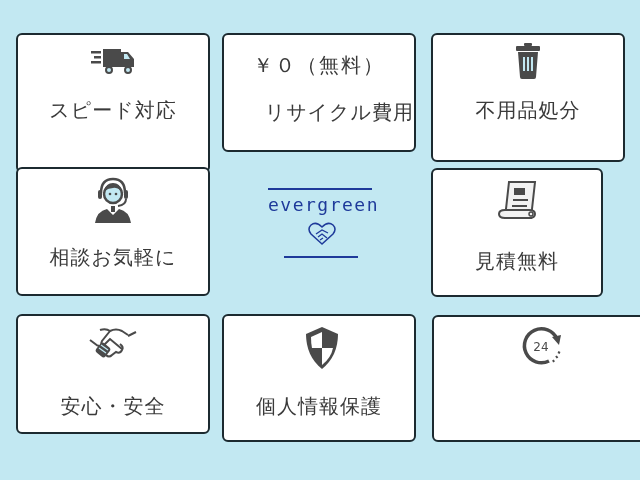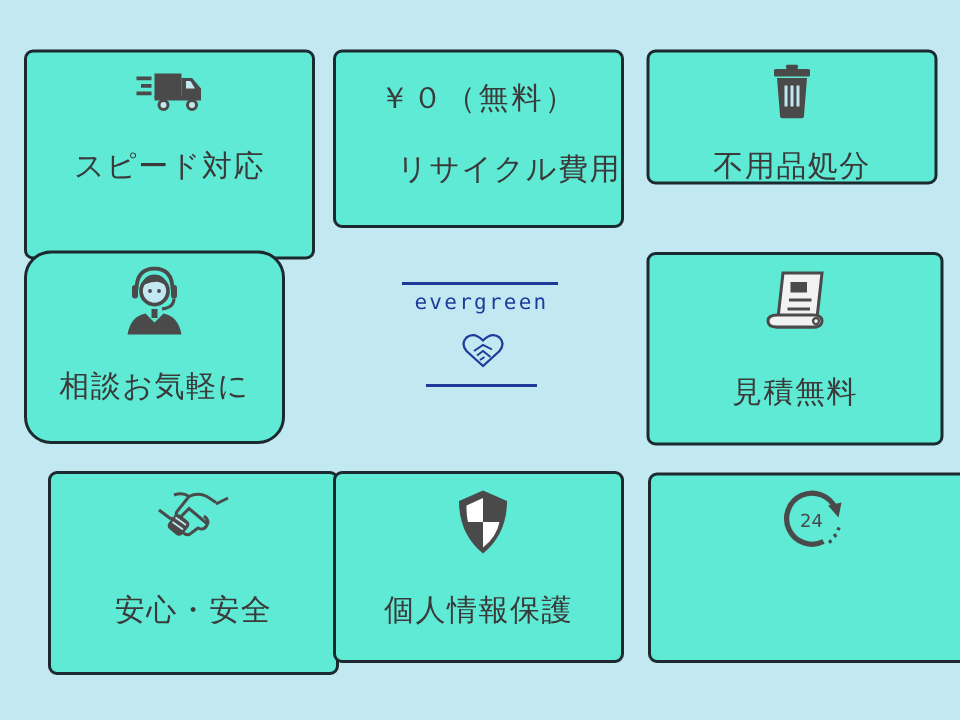--- a/index.html
+++ b/index.html
@@ -8,42 +8,42 @@
     background:#c2e8f2;
     position:relative;
     font-family:"DejaVu Sans","Liberation Sans",sans-serif;
     color:#3a3a3a;
   }
   .card {
     position:absolute;
     box-sizing:border-box;
     border:2px solid #1c2a30;
     border-radius:6px;
-    background:#5eead4;
+    background:#ffffff;
   }
   .card .icon { position:absolute; left:50%; transform:translateX(-50%); }
   .card .label {
     position:absolute; left:0; right:0;
     text-align:center;
     font-size:20px;
     letter-spacing:1px;
     color:#3a3a3a;
     white-space:nowrap;
   }
   .card .sub {
     position:absolute; left:0; right:0;
     text-align:center; font-size:20px; letter-spacing:2px; color:#3a3a3a;
   }
   .logo { position:absolute; left:268px; top:188px; width:106px; height:72px; }
   .logo .line-top { position:absolute; left:0; top:0; width:104px; height:2px; background:#1e3a9a; }
   .logo .line-bot { position:absolute; left:16px; top:68px; width:74px; height:2px; background:#1e3a9a; }
   .logo .brand {
     position:absolute; left:0; right:0; top:6px; text-align:center;
     font-family:"DejaVu Sans Mono","Liberation Mono",monospace;
-    font-size:14px; letter-spacing:1.5px; color:#1e3a9a;
+    font-size:18px; letter-spacing:1.5px; color:#1e3a9a;
   }
   .logo .heart { position:absolute; left:40px; top:34px; }
 </style>
 </head>
 <body>
 
 <div class="card" style="left:16px;top:33px;width:194px;height:140px;">
   <svg class="icon" style="top:10px;" width="48" height="30" viewBox="0 0 48 30">
     <rect x="14" y="4" width="18" height="16" fill="#4a4a4a"></rect>
     <path d="M32 7 h7 l6 7 v7 h-13z" fill="#4a4a4a"></path>
@@ -56,33 +56,33 @@
     <circle cx="39" cy="25" r="3" fill="#c2e8f2" stroke="#4a4a4a" stroke-width="2"></circle>
   </svg>
   <div class="label" style="top:62px;">スピード対応</div>
 </div>
 
 <div class="card" style="left:222px;top:33px;width:194px;height:119px;">
   <div class="sub" style="top:17px;">￥０（無料）</div>
   <div class="label" style="top:64px;text-align:right;">リサイクル費用</div>
 </div>
 
-<div class="card" style="left:431px;top:33px;width:194px;height:90px;">
+<div class="card" style="left:431px;top:33px;width:194px;height:129px;">
   <svg class="icon" style="top:8px;" width="28" height="36" viewBox="0 0 28 36">
     <rect x="10" y="0" width="8" height="3" rx="1" fill="#4a4a4a"></rect>
     <rect x="2" y="3" width="24" height="5" rx="1" fill="#4a4a4a"></rect>
     <path d="M4 9 h20 l-2 25 q0 2 -2 2 h-12 q-2 0 -2 -2z" fill="#4a4a4a"></path>
     <rect x="9" y="14" width="2" height="14" fill="#c2e8f2"></rect>
     <rect x="13" y="14" width="2" height="14" fill="#c2e8f2"></rect>
     <rect x="17" y="14" width="2" height="14" fill="#c2e8f2"></rect>
   </svg>
   <div class="label" style="top:62px;">不用品処分</div>
 </div>
 
-<div class="card" style="left:16px;top:167px;width:174px;height:129px;border-radius:18px;">
+<div class="card" style="left:16px;top:167px;width:194px;height:129px;">
   <svg class="icon" style="top:6px;" width="44" height="50" viewBox="0 0 44 50">
     <path d="M10 18 q0 -14 12 -14 q12 0 12 14" fill="none" stroke="#4a4a4a" stroke-width="2.5"></path>
     <circle cx="22" cy="19" r="9" fill="#c2e8f2" stroke="#4a4a4a" stroke-width="2.5"></circle>
     <path d="M13 16 q2 -8 9 -8 q7 0 9 8 q-6 -4 -9 -3 q-4 0 -9 3z" fill="#4a4a4a"></path>
     <rect x="7" y="15" width="4" height="9" rx="2" fill="#4a4a4a"></rect>
     <rect x="33" y="15" width="4" height="9" rx="2" fill="#4a4a4a"></rect>
     <path d="M35 24 q0 6 -8 7" fill="none" stroke="#4a4a4a" stroke-width="2"></path>
     <circle cx="19" cy="19" r="1.3" fill="#4a4a4a"></circle>
     <circle cx="25" cy="19" r="1.3" fill="#4a4a4a"></circle>
     <path d="M4 48 q2 -12 12 -14 l6 6 l6 -6 q10 2 12 14z" fill="#4a4a4a"></path>
@@ -94,33 +94,33 @@
 <div class="logo">
   <div class="line-top"></div>
   <div class="brand">evergreen</div>
   <svg class="heart" width="28" height="24" viewBox="0 0 28 24">
     <path d="M14 22 L3 12 Q-1 7 3 3 Q8 -1 14 5 Q20 -1 25 3 Q29 7 25 12 Z" fill="none" stroke="#1e3a9a" stroke-width="1.5"></path>
     <path d="M8 12 l6 -4 l6 3 M10 15 l4 -3 l5 4 M12 18 l3 -2" fill="none" stroke="#1e3a9a" stroke-width="1.3"></path>
   </svg>
   <div class="line-bot"></div>
 </div>
 
-<div class="card" style="left:431px;top:168px;width:198px;height:129px;">
+<div class="card" style="left:431px;top:168px;width:172px;height:129px;">
   <svg class="icon" style="top:10px;" width="44" height="46" viewBox="0 0 44 46">
     <path d="M14 2 h26 l-4 36 h-26z" fill="#f2f2f2" stroke="#4a4a4a" stroke-width="2"></path>
     <rect x="19" y="8" width="11" height="7" fill="#4a4a4a"></rect>
     <line x1="18" y1="20" x2="33" y2="20" stroke="#4a4a4a" stroke-width="2"></line>
     <line x1="17" y1="26" x2="32" y2="26" stroke="#4a4a4a" stroke-width="2"></line>
     <path d="M10 38 q-6 0 -6 -4 q0 -4 6 -4 h24 q6 0 6 4 q0 4 -6 4 h-24z" fill="#f2f2f2" stroke="#4a4a4a" stroke-width="2"></path>
     <circle cx="36" cy="34" r="2" fill="none" stroke="#4a4a4a" stroke-width="1.5"></circle>
   </svg>
   <div class="label" style="top:78px;">見積無料</div>
 </div>
 
-<div class="card" style="left:32px;top:314px;width:194px;height:136px;">
+<div class="card" style="left:16px;top:314px;width:194px;height:120px;">
   <svg class="icon" style="top:10px;" width="50" height="38" viewBox="0 0 50 38">
     <path d="M12 4 q6 -2 10 1 l-8 10 q-2 4 2 4 l6 -6 l12 10" fill="none" stroke="#4a4a4a" stroke-width="2"></path>
     <path d="M22 5 q6 -3 12 0 l6 4" fill="none" stroke="#4a4a4a" stroke-width="2"></path>
     <path d="M2 14 l8 6 M40 10 l8 -4" fill="none" stroke="#4a4a4a" stroke-width="2"></path>
     <path d="M10 19 l8 10 q3 3 6 0 l4 -3 q4 2 6 -2 q2 -3 -2 -6" fill="none" stroke="#4a4a4a" stroke-width="2"></path>
     <rect x="9" y="18" width="12" height="12" rx="3" transform="rotate(40 15 24)" fill="#4a4a4a"></rect>
     <line x1="11" y1="22" x2="18" y2="27" stroke="#c2e8f2" stroke-width="1.2"></line>
     <line x1="13" y1="19" x2="20" y2="24" stroke="#c2e8f2" stroke-width="1.2"></line>
   </svg>
   <div class="label" style="top:77px;">安心・安全</div>

